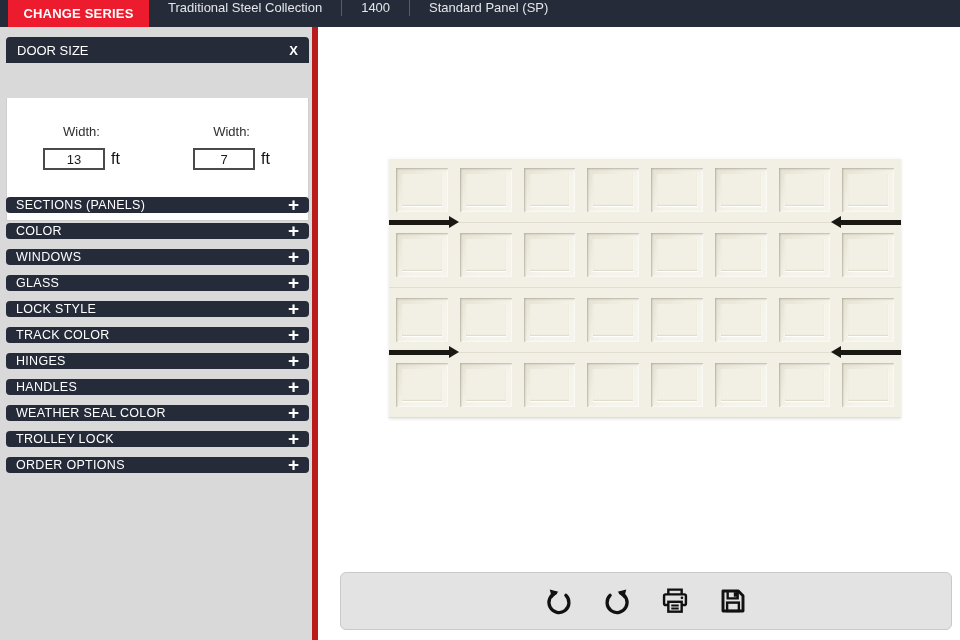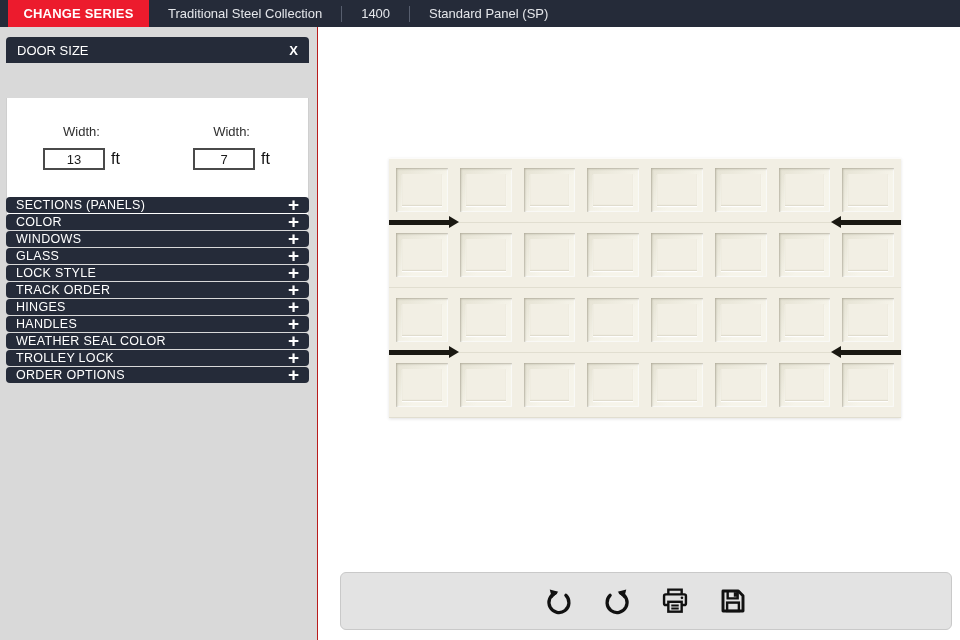--- a/index.html
+++ b/index.html
@@ -5,40 +5,40 @@
   html,body{margin:0;padding:0;}
   body{
     width:960px;height:640px;position:relative;overflow:hidden;
     background:#ffffff;font-family:"Liberation Sans",sans-serif;
   }
   
   .topbar{position:absolute;top:0;left:0;width:960px;height:27px;background:#252b39;display:flex;align-items:stretch;z-index:5;padding-left:8px;}
   .change-series{width:141px;background:#ec1b2d;color:#fff;font-size:13px;font-weight:bold;
     display:flex;align-items:center;justify-content:center;border:none;cursor:pointer;
     font-family:"Liberation Sans",sans-serif;letter-spacing:.2px;}
-  .nav-items{display:flex;align-items:center;color:#e4e6ea;font-size:13px;}
+  .nav-items{display:flex;color:#e4e6ea;font-size:13px;}
   .nav-item{padding:0 19px;white-space:nowrap;}
   .nav-divider{width:1px;height:16px;background:#575e6e;}
   
   .sidebar{position:absolute;top:27px;left:0;width:318px;height:613px;background:#d9d9d9;
-    border-right:1px solid #b91c1c;box-sizing:border-box;}
+    border-right:6px solid #b91c1c;box-sizing:border-box;}
   .door-size-panel{position:absolute;top:10px;left:6px;width:303px;}
   .dsp-header{height:26px;background:#252b39;border-radius:4px 4px 0 0;color:#fff;font-size:13px;
     display:flex;align-items:center;justify-content:space-between;padding:0 11px;}
   .dsp-close{font-size:13px;font-weight:bold;cursor:pointer;line-height:1;}
   .dsp-body{background:#fff;height:123px;border:1px solid #cfcfcf;border-top:none;box-sizing:border-box;
     display:flex;justify-content:space-between;padding:26px 38px 0 36px;margin-top:35px;}
   .field{display:flex;flex-direction:column;align-items:center;}
   .field-label{font-size:13px;color:#2e2e2e;margin-bottom:9px;}
   .field-row{display:flex;align-items:center;gap:6px;}
   .size-input{width:58px;height:18px;border:2px solid #4a4a4a;border-radius:0;text-align:center;
     font-size:13px;color:#1c1c1c;font-family:"Liberation Sans",sans-serif;padding:0;}
   .unit{font-size:16px;color:#111;}
   .accordion-list{position:absolute;top:170px;left:6px;width:303px;}
-  .acc{height:16px;background:#252b39;border-radius:4px;margin-bottom:1px;display:flex;align-items:center;
+  .acc{height:16px;background:#252b39;border-radius:4px;margin-bottom:10px;display:flex;align-items:center;
     justify-content:space-between;padding:0 10px;box-sizing:border-box;cursor:pointer;}
   .acc-label{color:#fff;font-size:12.5px;letter-spacing:.3px;}
   .acc-plus{color:#fff;font-size:19px;font-weight:bold;line-height:1;margin-top:-1px;}
   
   .door{position:absolute;left:389px;top:158px;width:512px;height:260px;background:#f2efe4;
     box-shadow:inset 0 1px 0 rgba(255,255,255,.75), 0 1px 3px rgba(0,0,0,.12);}
   .door-row{height:65px;box-sizing:border-box;display:grid;grid-template-columns:repeat(8,1fr);
     gap:0 12px;padding:10px 7px;border-bottom:1px solid #e1ded0;}
   .door-row:last-child{border-bottom:none;}
   .door-panel{position:relative;background:linear-gradient(135deg,#e5e2d3 0%,#f6f4ea 60%);
@@ -112,21 +112,21 @@
       </div>
       <div class="acc">
         <span class="acc-label">GLASS</span>
         <span class="acc-plus">+</span>
       </div>
       <div class="acc">
         <span class="acc-label">LOCK STYLE</span>
         <span class="acc-plus">+</span>
       </div>
       <div class="acc">
-        <span class="acc-label">TRACK ORDER</span>
+        <span class="acc-label">TRACK COLOR</span>
         <span class="acc-plus">+</span>
       </div>
       <div class="acc">
         <span class="acc-label">HINGES</span>
         <span class="acc-plus">+</span>
       </div>
       <div class="acc">
         <span class="acc-label">HANDLES</span>
         <span class="acc-plus">+</span>
       </div>

